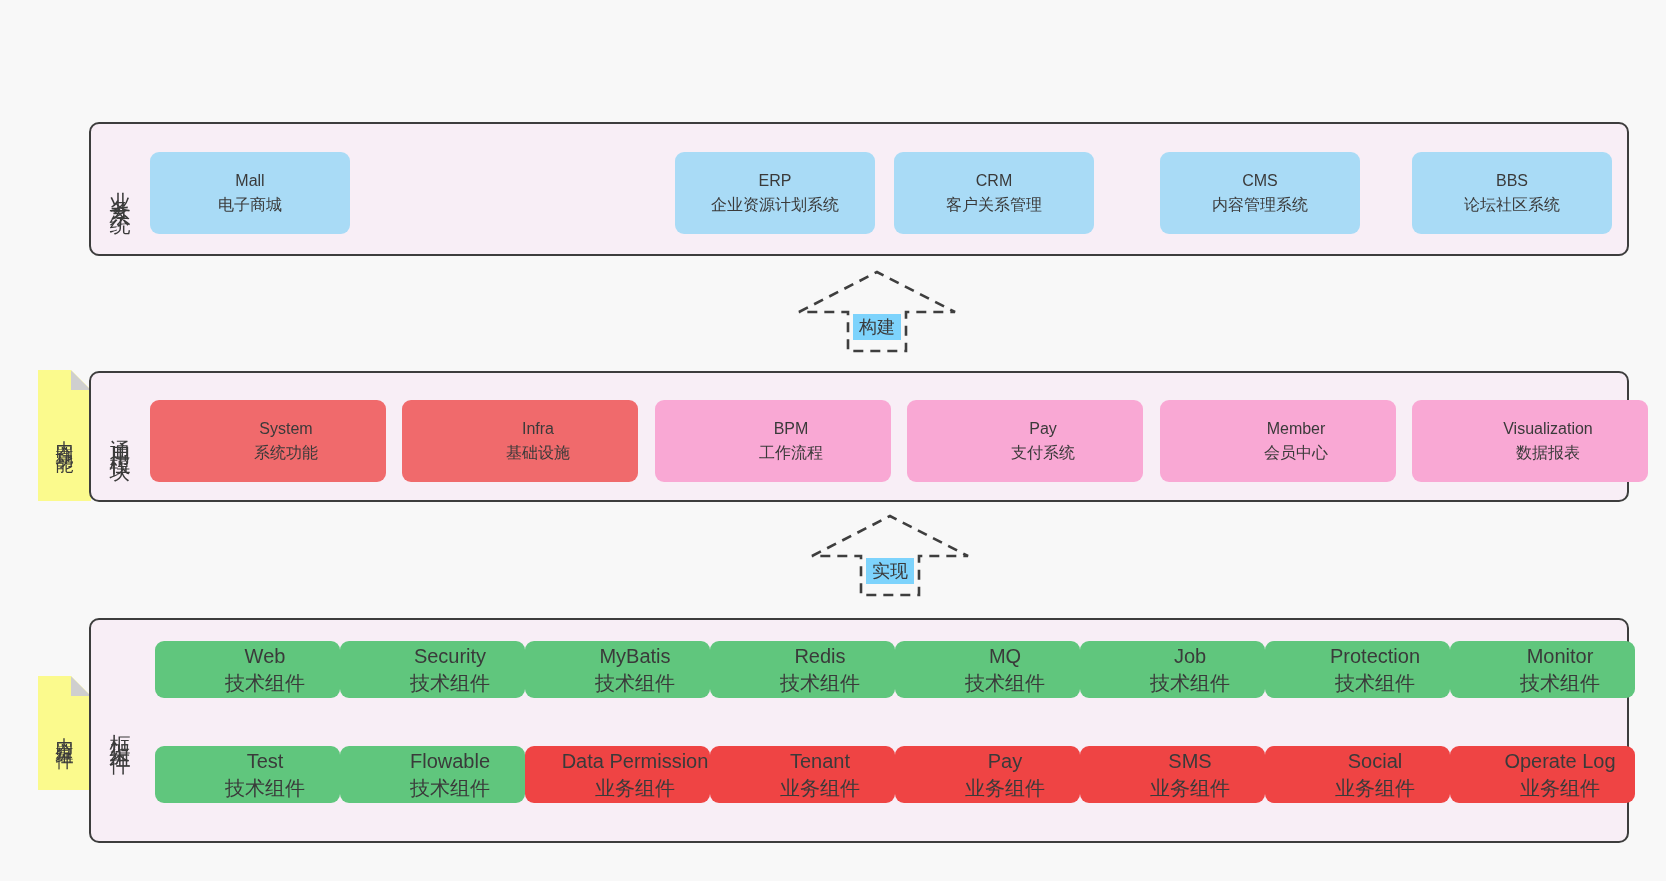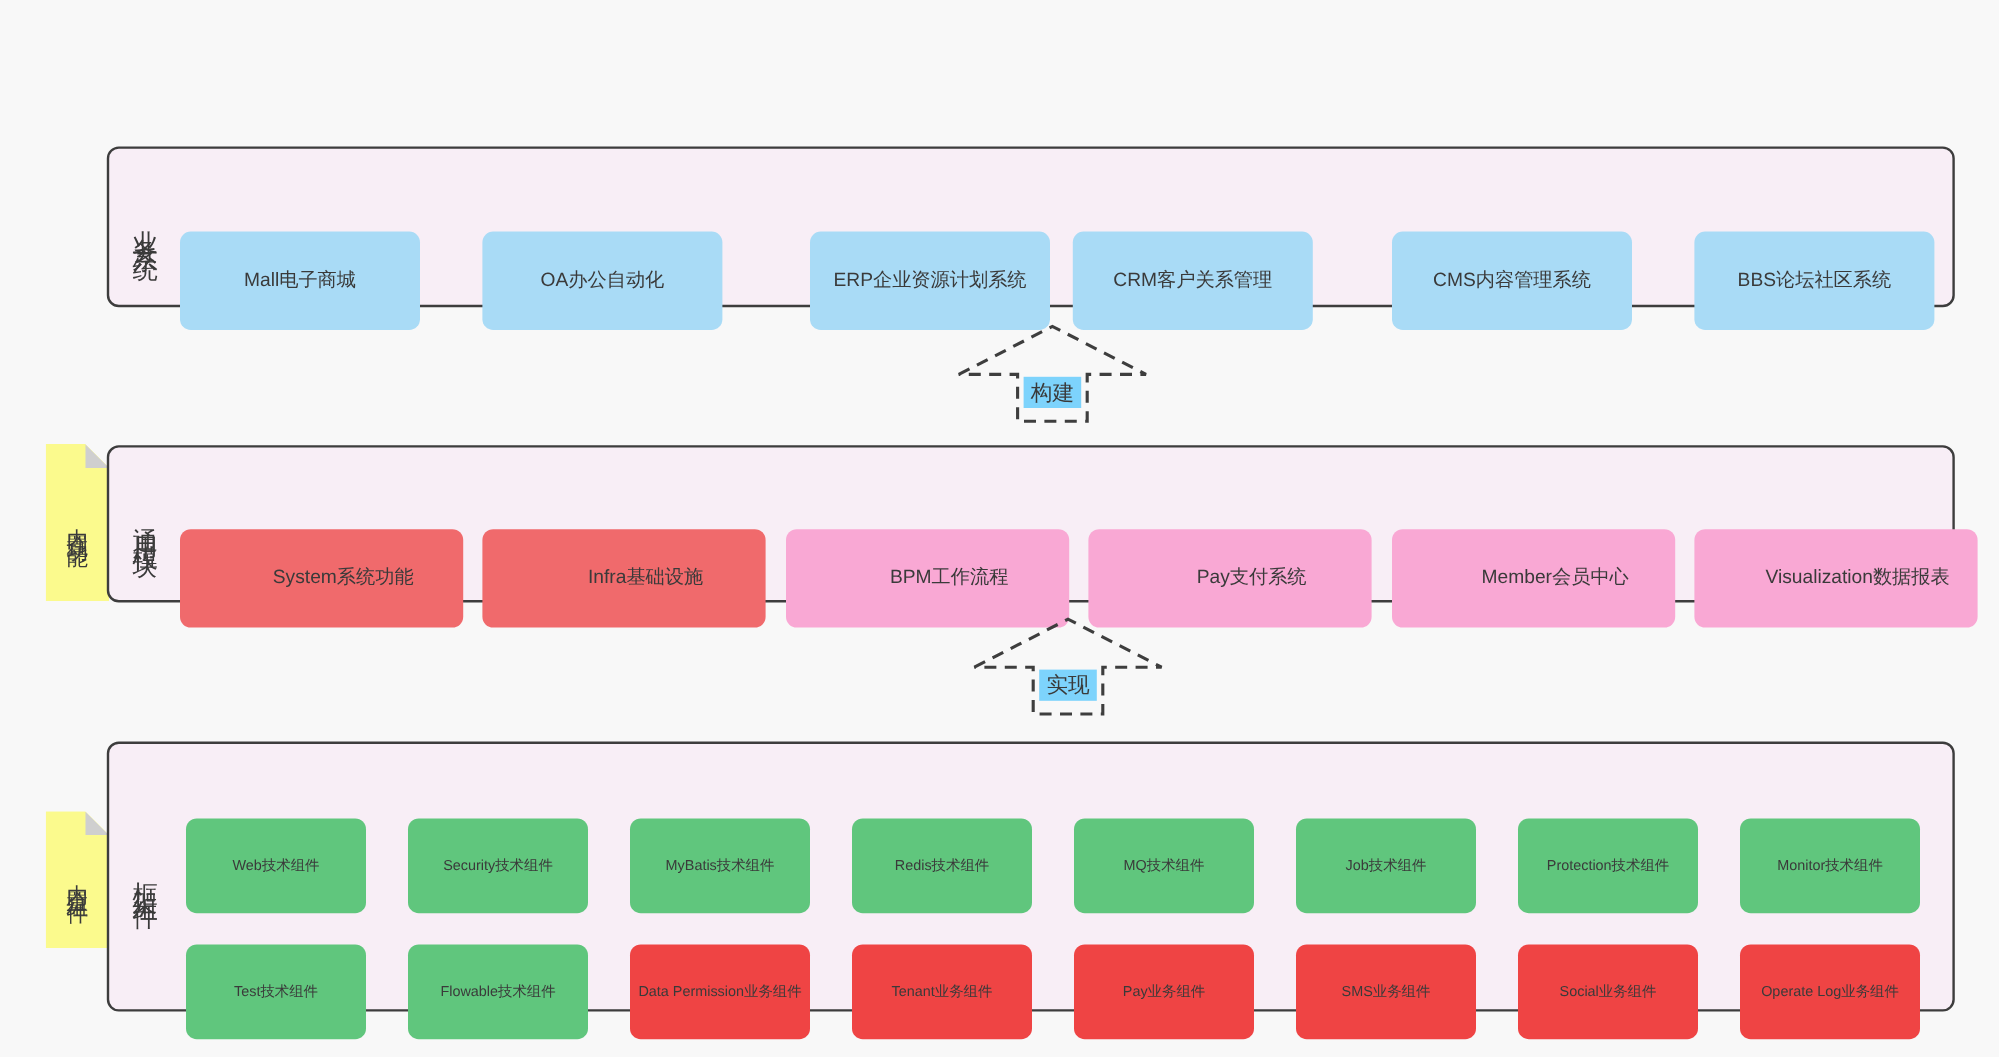--- a/index.html
+++ b/index.html
@@ -18,26 +18,26 @@
   .vlabel{
     position:absolute;left:8px;top:0;bottom:0;width:42px;
     display:flex;align-items:center;justify-content:center;
   }
   .vlabel span{
     writing-mode:vertical-rl;text-orientation:upright;
     font-size:21px;letter-spacing:7px;color:#3a3a3a;
   }
   .box{
     position:absolute;border-radius:9px;
-    display:flex;align-items:center;justify-content:center;
-    text-align:center;font-size:16px;line-height:1.5;margin-top:41px;
+    display:flex;flex-direction:column;align-items:center;justify-content:center;
+    text-align:center;font-size:16px;line-height:1.5;
   }
   .l1 .box{top:28px;width:200px;height:82px;}
   .l2 .box{top:27px;width:200px;height:82px;padding-left:36px;}
-  .l3 .box{width:150px;height:79px;font-size:12px;line-height:1.35;}
+  .l3 .box{width:150px;height:57px;font-size:20px;line-height:1.35;padding-left:35px;}
   .l3 .row1{top:21px;}
   .l3 .row2{top:126px;}
   .blue{background:#a9dbf6;}
   .red{background:#f06a6c;}
   .pink{background:#f9a8d4;}
   .green{background:#60c67d;}
   .green-light{background:#ef4444;}
   .note{
     position:absolute;left:38px;width:53px;background:#fbfa8d;z-index:1;
     display:flex;align-items:center;justify-content:center;
@@ -66,24 +66,20 @@
 <body>
 
 <div class="layer l1">
   <div class="vlabel">
       <span>业务系统</span>
     </div>
   <div class="box blue" style="left:59px">
       <div>Mall</div>
       <div>电子商城</div>
     </div>
-  <div class="box blue" style="left:311px">
-      <div>OA</div>
-      <div>办公自动化</div>
-    </div>
   <div class="box blue" style="left:584px">
       <div>ERP</div>
       <div>企业资源计划系统</div>
     </div>
   <div class="box blue" style="left:803px">
       <div>CRM</div>
       <div>客户关系管理</div>
     </div>
   <div class="box blue" style="left:1069px">
       <div>CMS</div>

